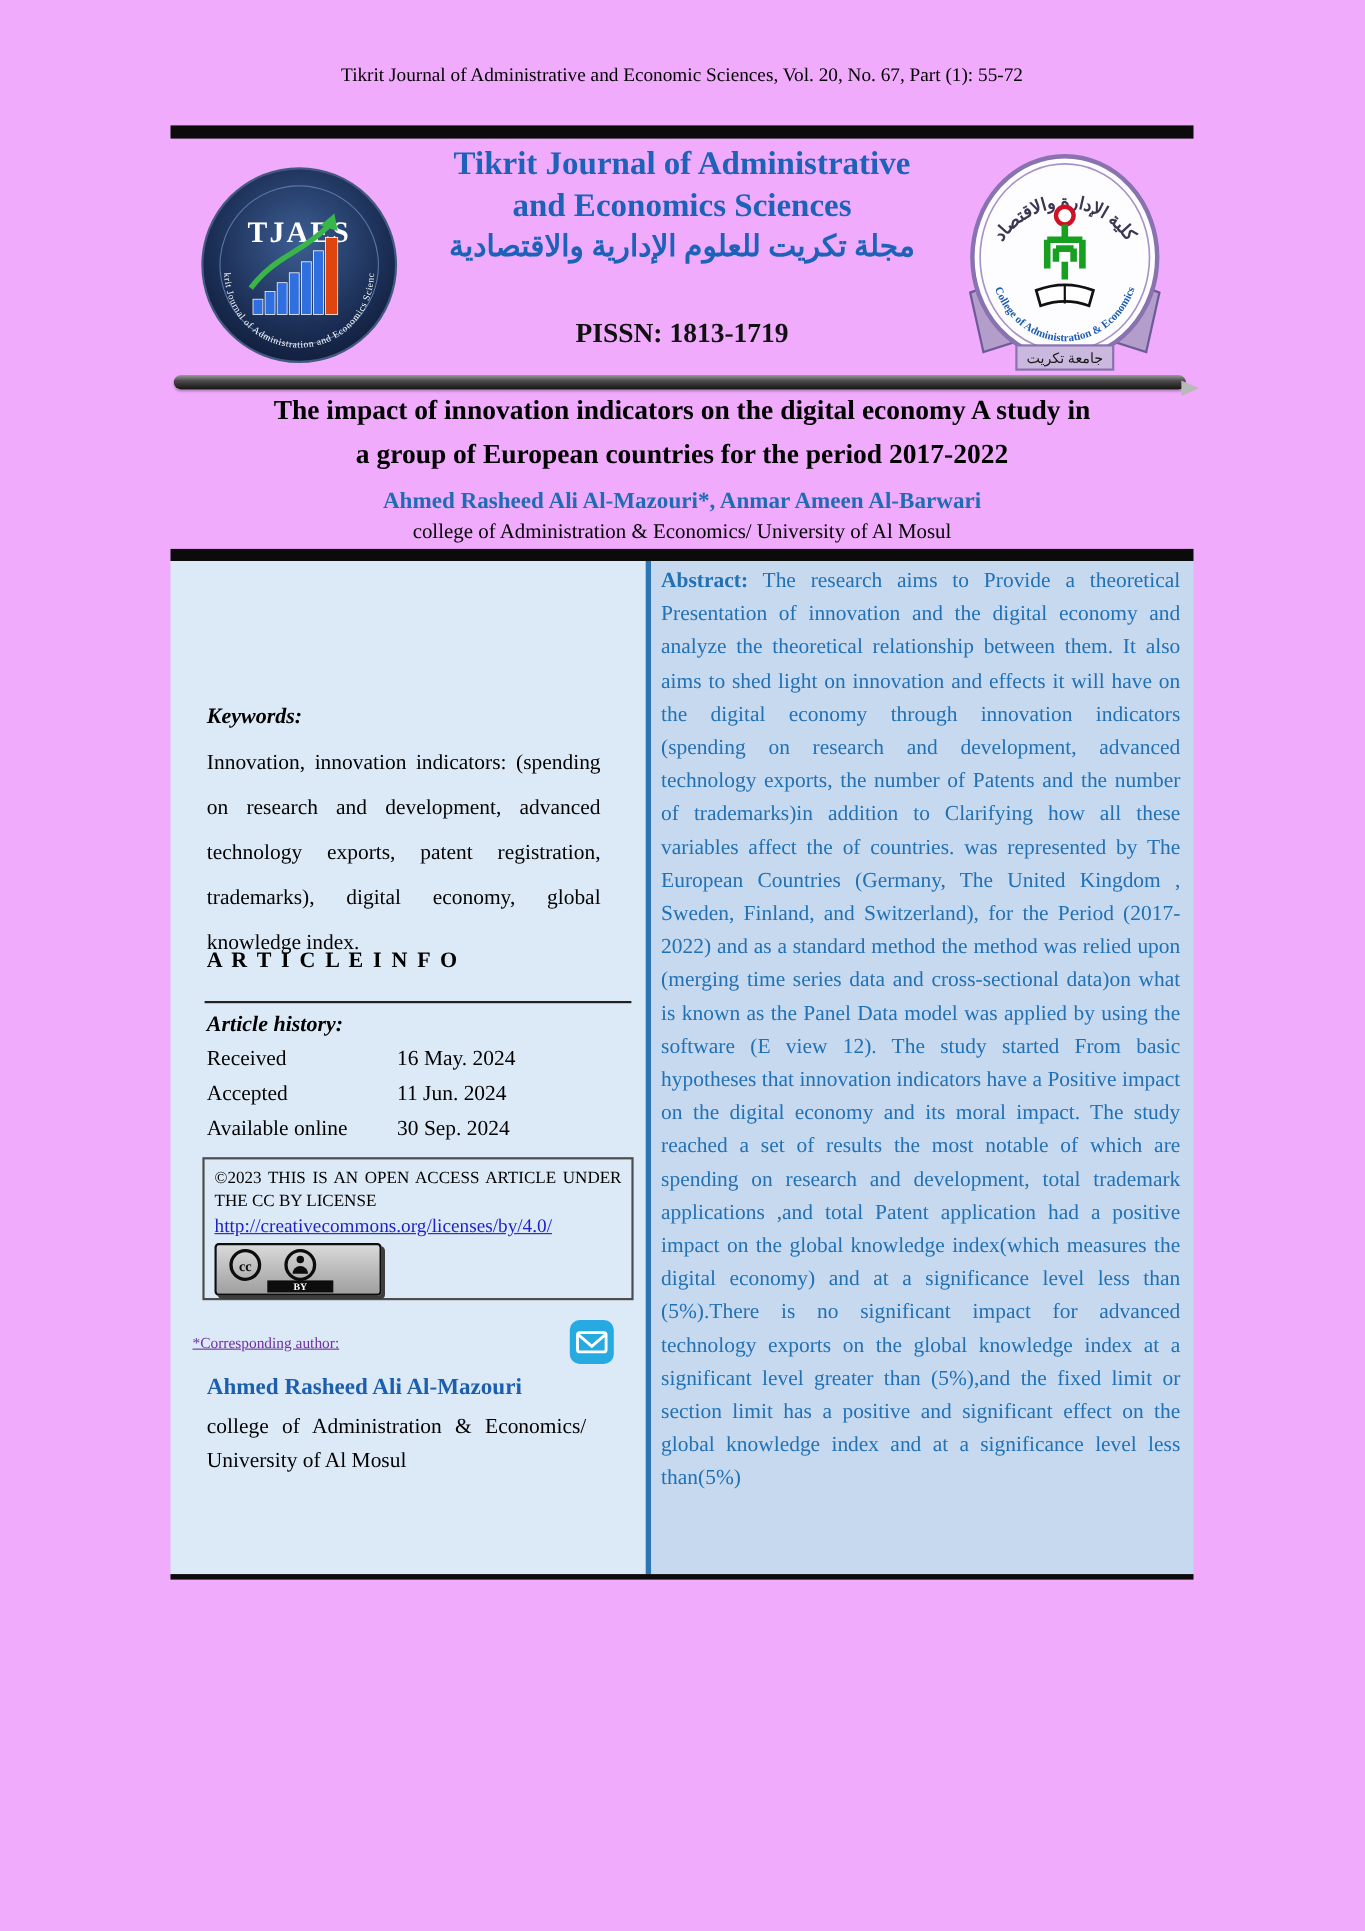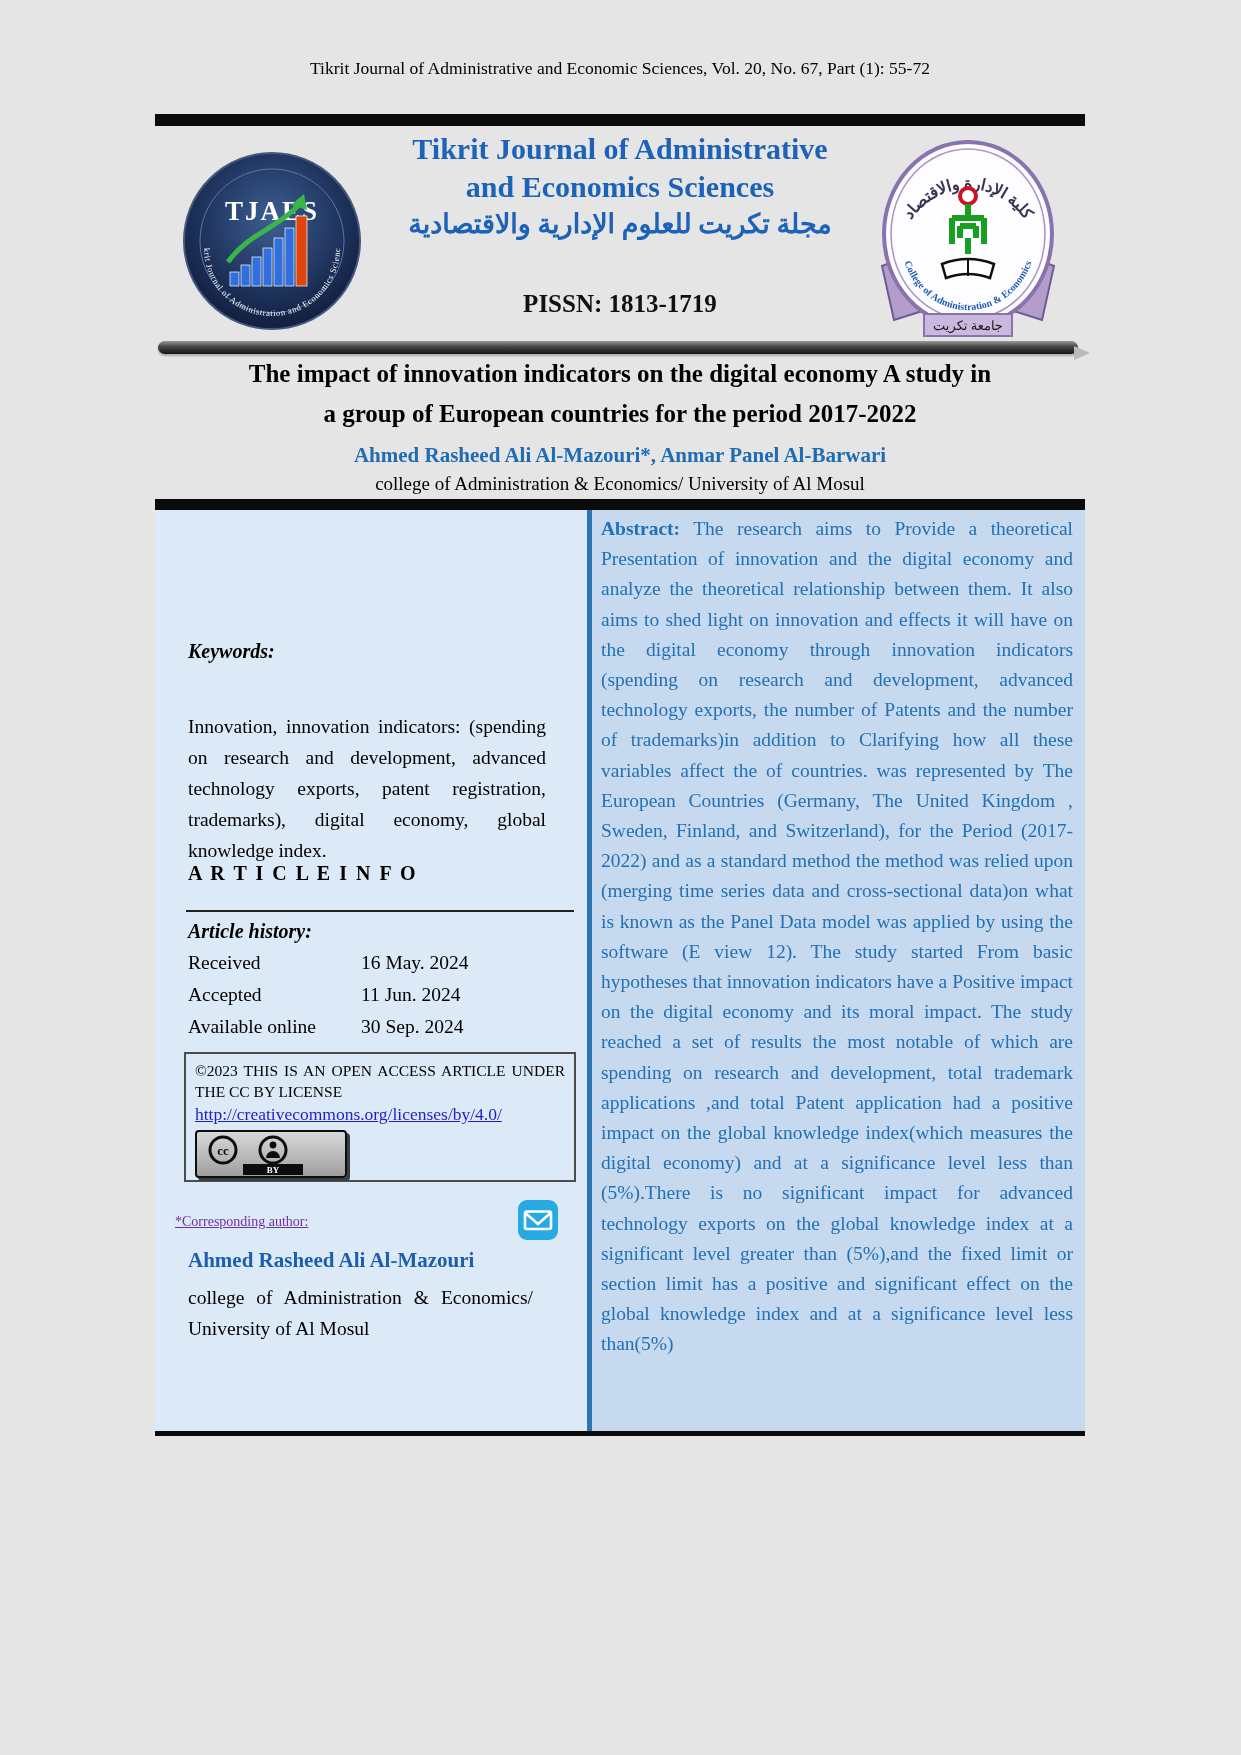--- a/index.html
+++ b/index.html
@@ -1,16 +1,16 @@
 <!DOCTYPE html>
 <html><head>
 <meta charset="utf-8">
 <style>
   html,body{margin:0;padding:0;background:#ffffff;}
-  #page{position:relative;width:1241px;height:1755px;background:#e5e5e5;overflow:hidden;
+  #page{position:relative;width:1241px;height:1755px;background:#f0abfc;overflow:hidden;
         font-family:"Liberation Serif","DejaVu Serif",serif;color:#000;}
   .abs{position:absolute;}
   .center{text-align:center;}
 
   
   #journal-line{top:58px;left:155px;width:930px;font-size:17.5px;}
   #doi-line{top:84px;left:155px;width:930px;font-size:17.5px;font-weight:bold;}
   #doi-line a{color:#1414cc;text-decoration:underline;cursor:pointer;}
 
   .black-bar{background:#0b0b0b;}
@@ -38,21 +38,21 @@
   #art-authors{top:443px;left:155px;width:930px;font-size:21px;font-weight:bold;color:#1f6cb5;}
   #art-affil{top:473px;left:155px;width:930px;font-size:19px;}
 
   
   #col-left{top:510px;left:155px;width:508px;height:921px;background:#dce9f6;}
   #col-divider{top:510px;left:587px;width:5px;height:921px;background:#2e75b6;}
   #col-right{top:510px;left:592px;width:493px;height:921px;background:#c6d9ee;}
 
   
   #kw-label{top:130px;left:33px;width:372px;font-size:20px;font-weight:bold;font-style:italic;}
-  #kw-text{top:163px;left:33px;width:358px;font-size:19.5px;line-height:31px;text-align:justify;margin-top:38px;}
+  #kw-text{top:163px;left:33px;width:358px;font-size:19.5px;line-height:41px;text-align:justify;}
   #ai-label{top:352px;left:33px;width:380px;font-size:20px;font-weight:bold;letter-spacing:2px;}
   #ai-rule{top:400px;left:31px;width:388px;border-top:2px solid #222;}
   #hist-label{top:410px;left:33px;width:372px;font-size:20px;font-weight:bold;font-style:italic;}
   .hist-row{left:33px;width:390px;font-size:19.5px;display:grid;grid-template-columns:173px auto;}
   #hist-0{top:442px;} #hist-1{top:474px;} #hist-2{top:506px;}
 
   #cc-box{top:542px;left:29px;width:392px;height:130px;border:2px solid #4d4d4d;background:transparent;box-sizing:border-box;padding:6px 9px 17px 9px;}
   #cc-text{font-size:15.5px;text-align:justify;line-height:21px;}
   #cc-link{display:block;font-size:17.5px;color:#1f1fc8;text-decoration:underline;margin-top:2px;cursor:pointer;}
   #cc-badge{margin-top:5px;width:152px;height:48px;position:relative;
@@ -147,21 +147,21 @@
         <text x="96" y="192" text-anchor="middle" font-size="13" fill="#1a1a1a">جامعة تكريت</text>
       </g>
     </svg>
   </div>
 
   <div id="grad-bar" class="abs"></div>
   <div id="grad-tail" class="abs"></div>
 
   <div id="art-title1" class="abs center">The impact of innovation indicators on the digital economy A study in</div>
   <div id="art-title2" class="abs center">a group of European countries for the period 2017-2022</div>
-  <div id="art-authors" class="abs center">Ahmed Rasheed Ali Al-Mazouri*, Anmar Panel Al-Barwari</div>
+  <div id="art-authors" class="abs center">Ahmed Rasheed Ali Al-Mazouri*, Anmar Ameen Al-Barwari</div>
   <div id="art-affil" class="abs center">college of Administration &amp; Economics/ University of Al Mosul</div>
 
   <div id="bar-mid" class="abs black-bar"></div>
 
   <div id="col-left" class="abs">
     <div id="kw-label" class="abs">Keywords:</div>
     <div id="kw-text" class="abs">Innovation, innovation indicators: (spending on research and development, advanced technology exports, patent registration, trademarks), digital economy, global knowledge index.</div>
 
     <div id="ai-label" class="abs">A R T I C L E   I N F O</div>
     <div id="ai-rule" class="abs"></div>

